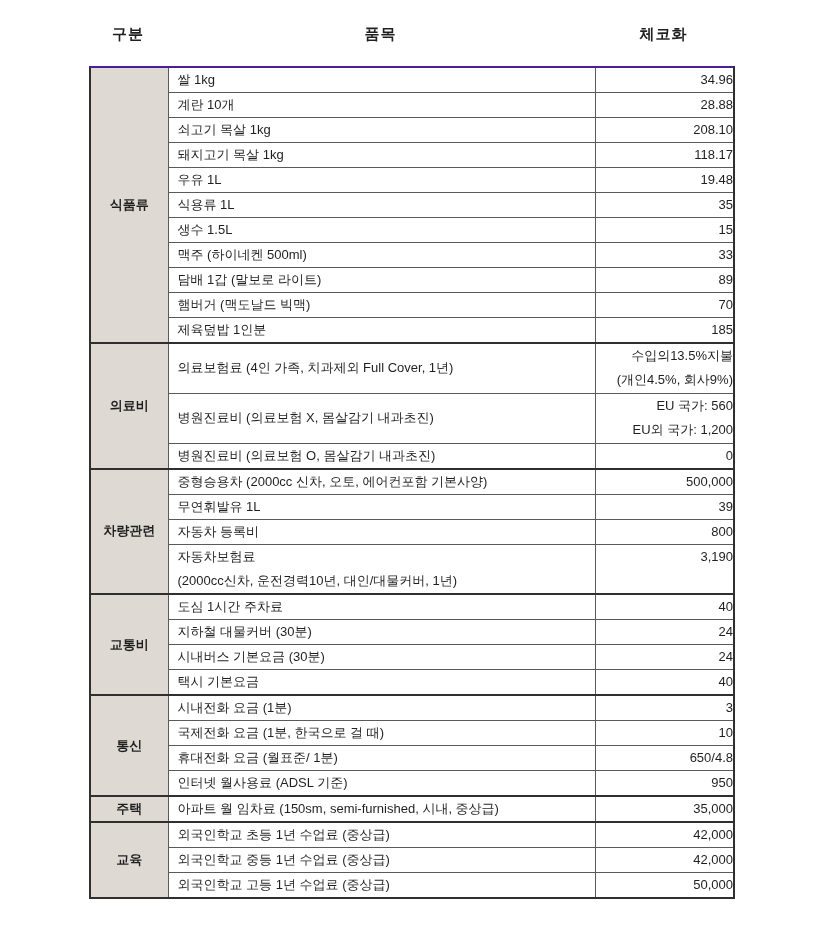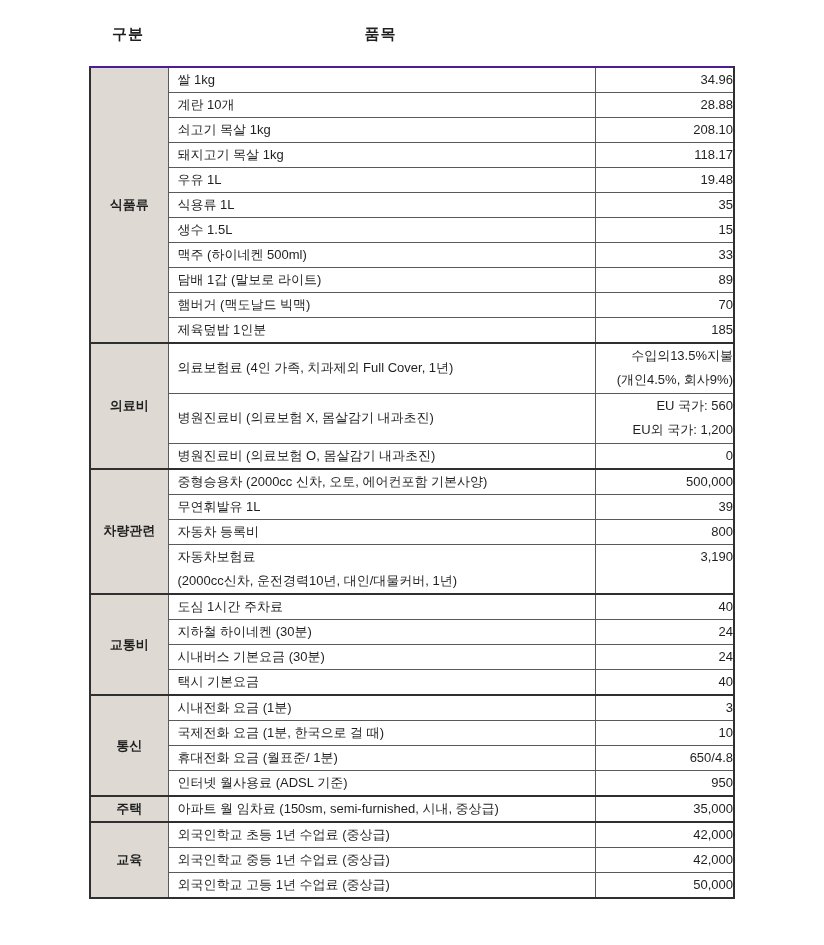--- a/index.html
+++ b/index.html
@@ -67,20 +67,21 @@
   tr:first-child td { border-top: 2px solid #4c1d95; }
 </style>
 </head>
 <body>
 
 <div class="page">
 
   <div class="col-headers">
     <div class="hcell c1">구분</div>
     <div class="hcell c2">품목</div>
+    <div class="hcell c3">체코화</div>
   </div>
 
   <table class="cost">
     <colgroup>
       <col class="cat-col">
       <col class="item-col">
       <col class="val-col">
     </colgroup>
     <tbody>
         <tr class="h1">
@@ -237,21 +238,21 @@
           <td class="cat" rowspan="4">교통비</td>
           <td class="item">
             <div class="line">도심 1시간 주차료</div>
           </td>
           <td class="val">
             <div class="line">40</div>
           </td>
         </tr>
         <tr class="h1">
           <td class="item">
-            <div class="line">지하철 하이네켄 (30분)</div>
+            <div class="line">지하철 대물커버 (30분)</div>
           </td>
           <td class="val">
             <div class="line">24</div>
           </td>
         </tr>
         <tr class="h1">
           <td class="item">
             <div class="line">시내버스 기본요금 (30분)</div>
           </td>
           <td class="val">

